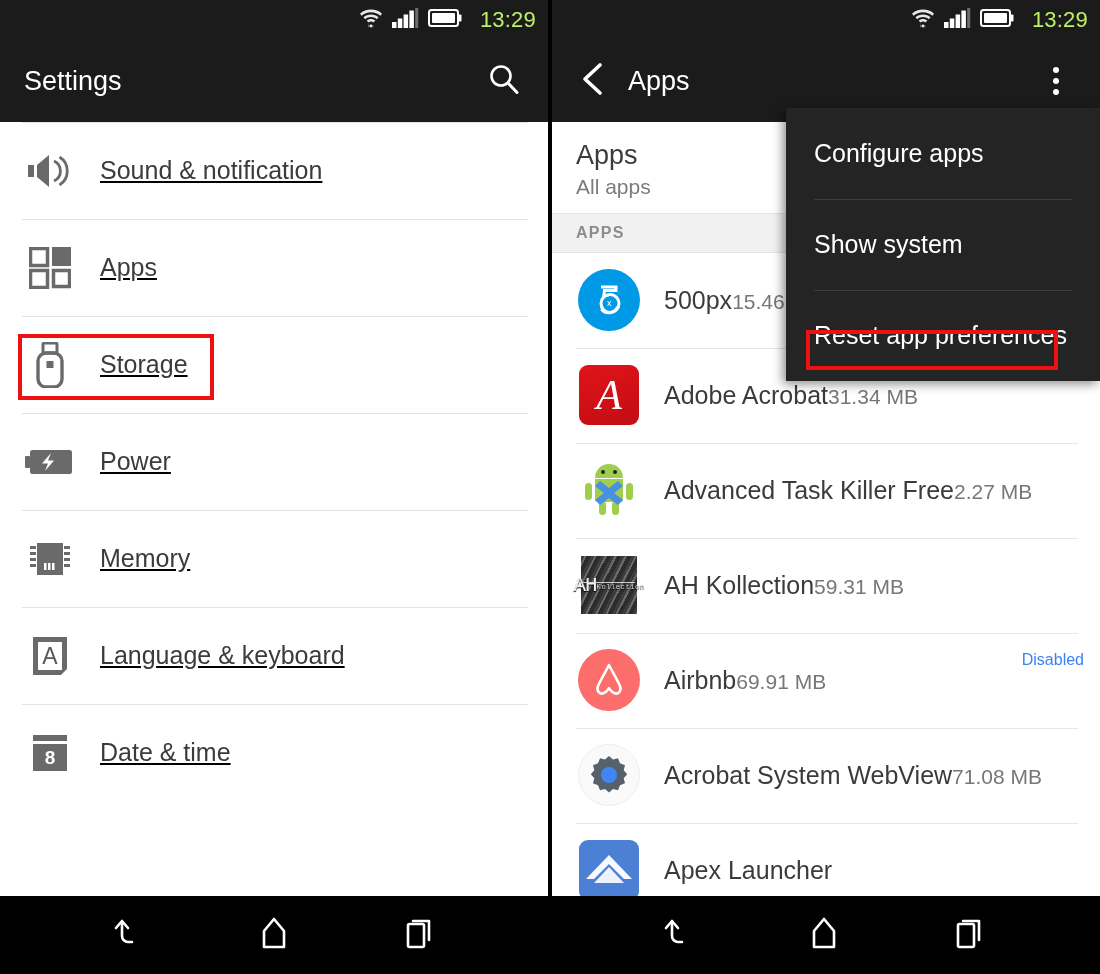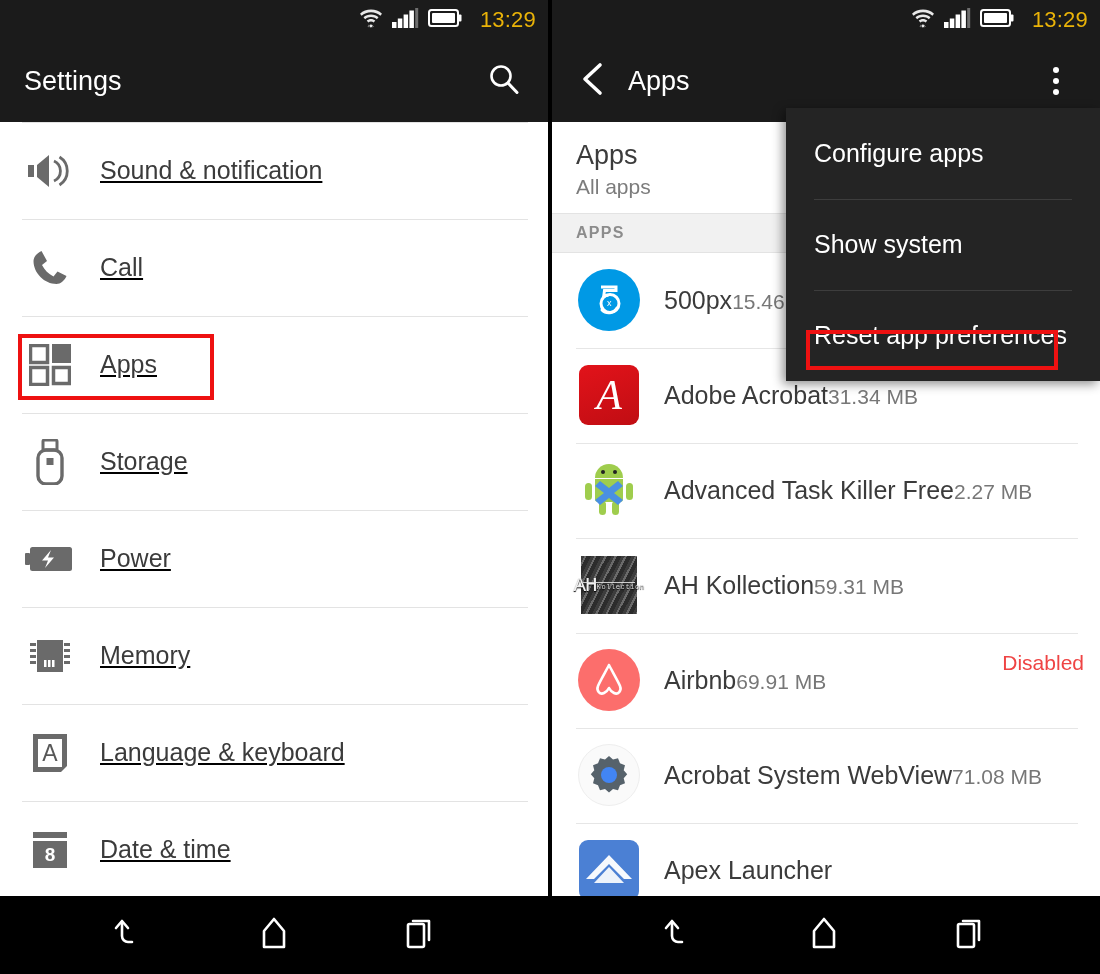--- a/index.html
+++ b/index.html
@@ -31,21 +31,21 @@
 
   
   .statusbar {
     position: relative;
     height: 40px; background: #1b1b1b;
     display: flex; align-items: center; justify-content: flex-end;
     padding-right: 12px;
   }
   .sb-icons { display: flex; align-items: center; gap: 9px; }
   .sb-time {
-    color: #eab308; font-size: 22px; letter-spacing: .2px;
+    color: #bef264; font-size: 22px; letter-spacing: .2px;
     margin-left: 18px; font-weight: 400;
   }
 
   
   .actionbar {
     position: relative;
     height: 82px; background: #1b1b1b;
     display: flex; align-items: center;
   }
   .ab-title {
@@ -123,21 +123,21 @@
   }
   .aicon {
     width: 66px; min-width: 66px; height: 66px;
     display: flex; align-items: center; justify-content: center;
     margin-right: 22px;
   }
   .atext { display: flex; flex-direction: row; justify-content: center; }
   .aname { font-size: 25px; color: #3b3b3b; line-height: 1.15; }
   .asize { font-size: 21px; color: #777; margin-top: 4px; }
   .astatus {
-    margin-left: auto; font-size: 21px; color: #ef4444; align-self: flex-start;
+    margin-left: auto; font-size: 16px; color: #3b82f6; align-self: flex-start;
     margin-top: 18px;
   }
 
   
   .menu {
     position: absolute; left: 786px; top: 108px;
     width: 314px; background: #242424;
     z-index: 30;
     box-shadow: -3px 3px 10px rgba(0,0,0,.45);
   }
@@ -278,28 +278,20 @@
           <svg width="46" height="38" viewBox="0 0 46 38">
             <rect x="1" y="13" width="6" height="12" fill="#6a6a6a"></rect>
             <path d="M10 13 L22 3 L22 35 L10 25 Z" fill="#6a6a6a"></path>
             <path d="M27 9 a11 11 0 0 1 0 20" fill="none" stroke="#6a6a6a" stroke-width="2.8"></path>
             <path d="M32.5 5 a16.5 16.5 0 0 1 0 28" fill="none" stroke="#6a6a6a" stroke-width="2.8"></path>
           </svg>
         </span>
         <span class="slabel">Sound &amp; notification</span>
       </div>
 
-      <div class="srow">
-        <span class="sicon">
-          <svg width="42" height="42" viewBox="0 0 42 42">
-            <path d="M12.5 4 C8 6 4.5 10 4.5 14 c0 12 11 23 23 23 4 0 8-3.5 10-8 l-9-4.5 -4 5 c-5-2.5-9-6.5-11.5-11.5 l5-4 Z" fill="#6a6a6a"></path>
-          </svg>
-        </span>
-        <span class="slabel">Call</span>
-      </div>
 
       <div class="srow">
         <span class="sicon">
           <svg width="42" height="42" viewBox="0 0 42 42">
             <rect x="1.5" y="1.5" width="17" height="17" fill="none" stroke="#6a6a6a" stroke-width="3.5"></rect>
             <rect x="23" y="0" width="19" height="19" fill="#6a6a6a"></rect>
             <rect x="1.5" y="23.5" width="17" height="17" fill="none" stroke="#6a6a6a" stroke-width="3.5"></rect>
             <rect x="24.5" y="23.5" width="16" height="16" fill="none" stroke="#6a6a6a" stroke-width="3.5"></rect>
           </svg>
         </span>

